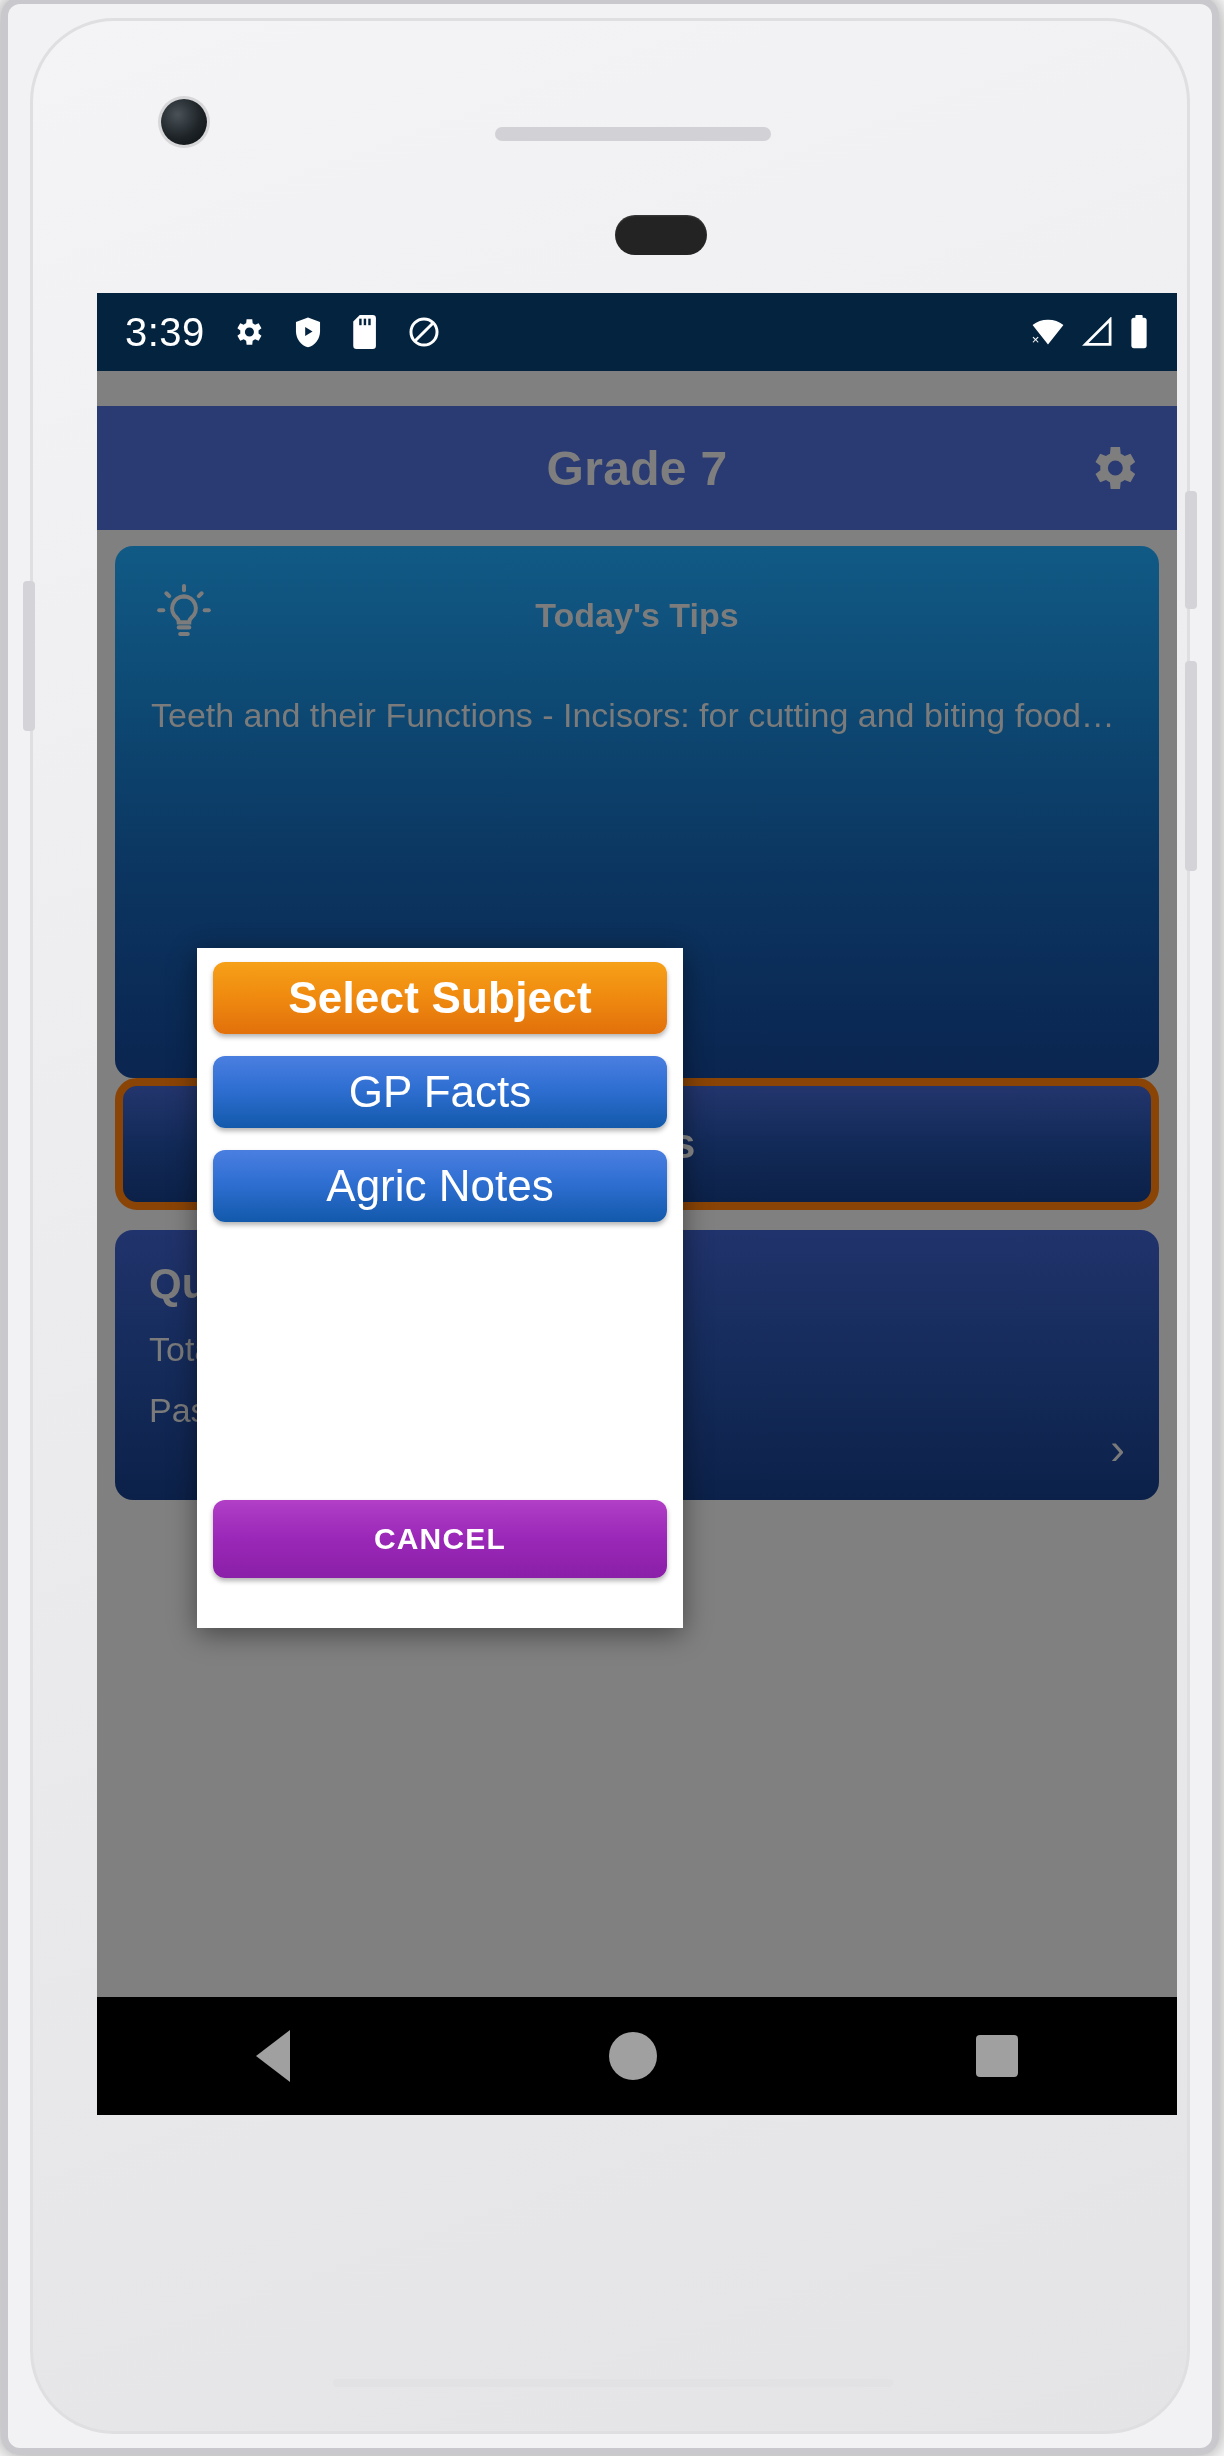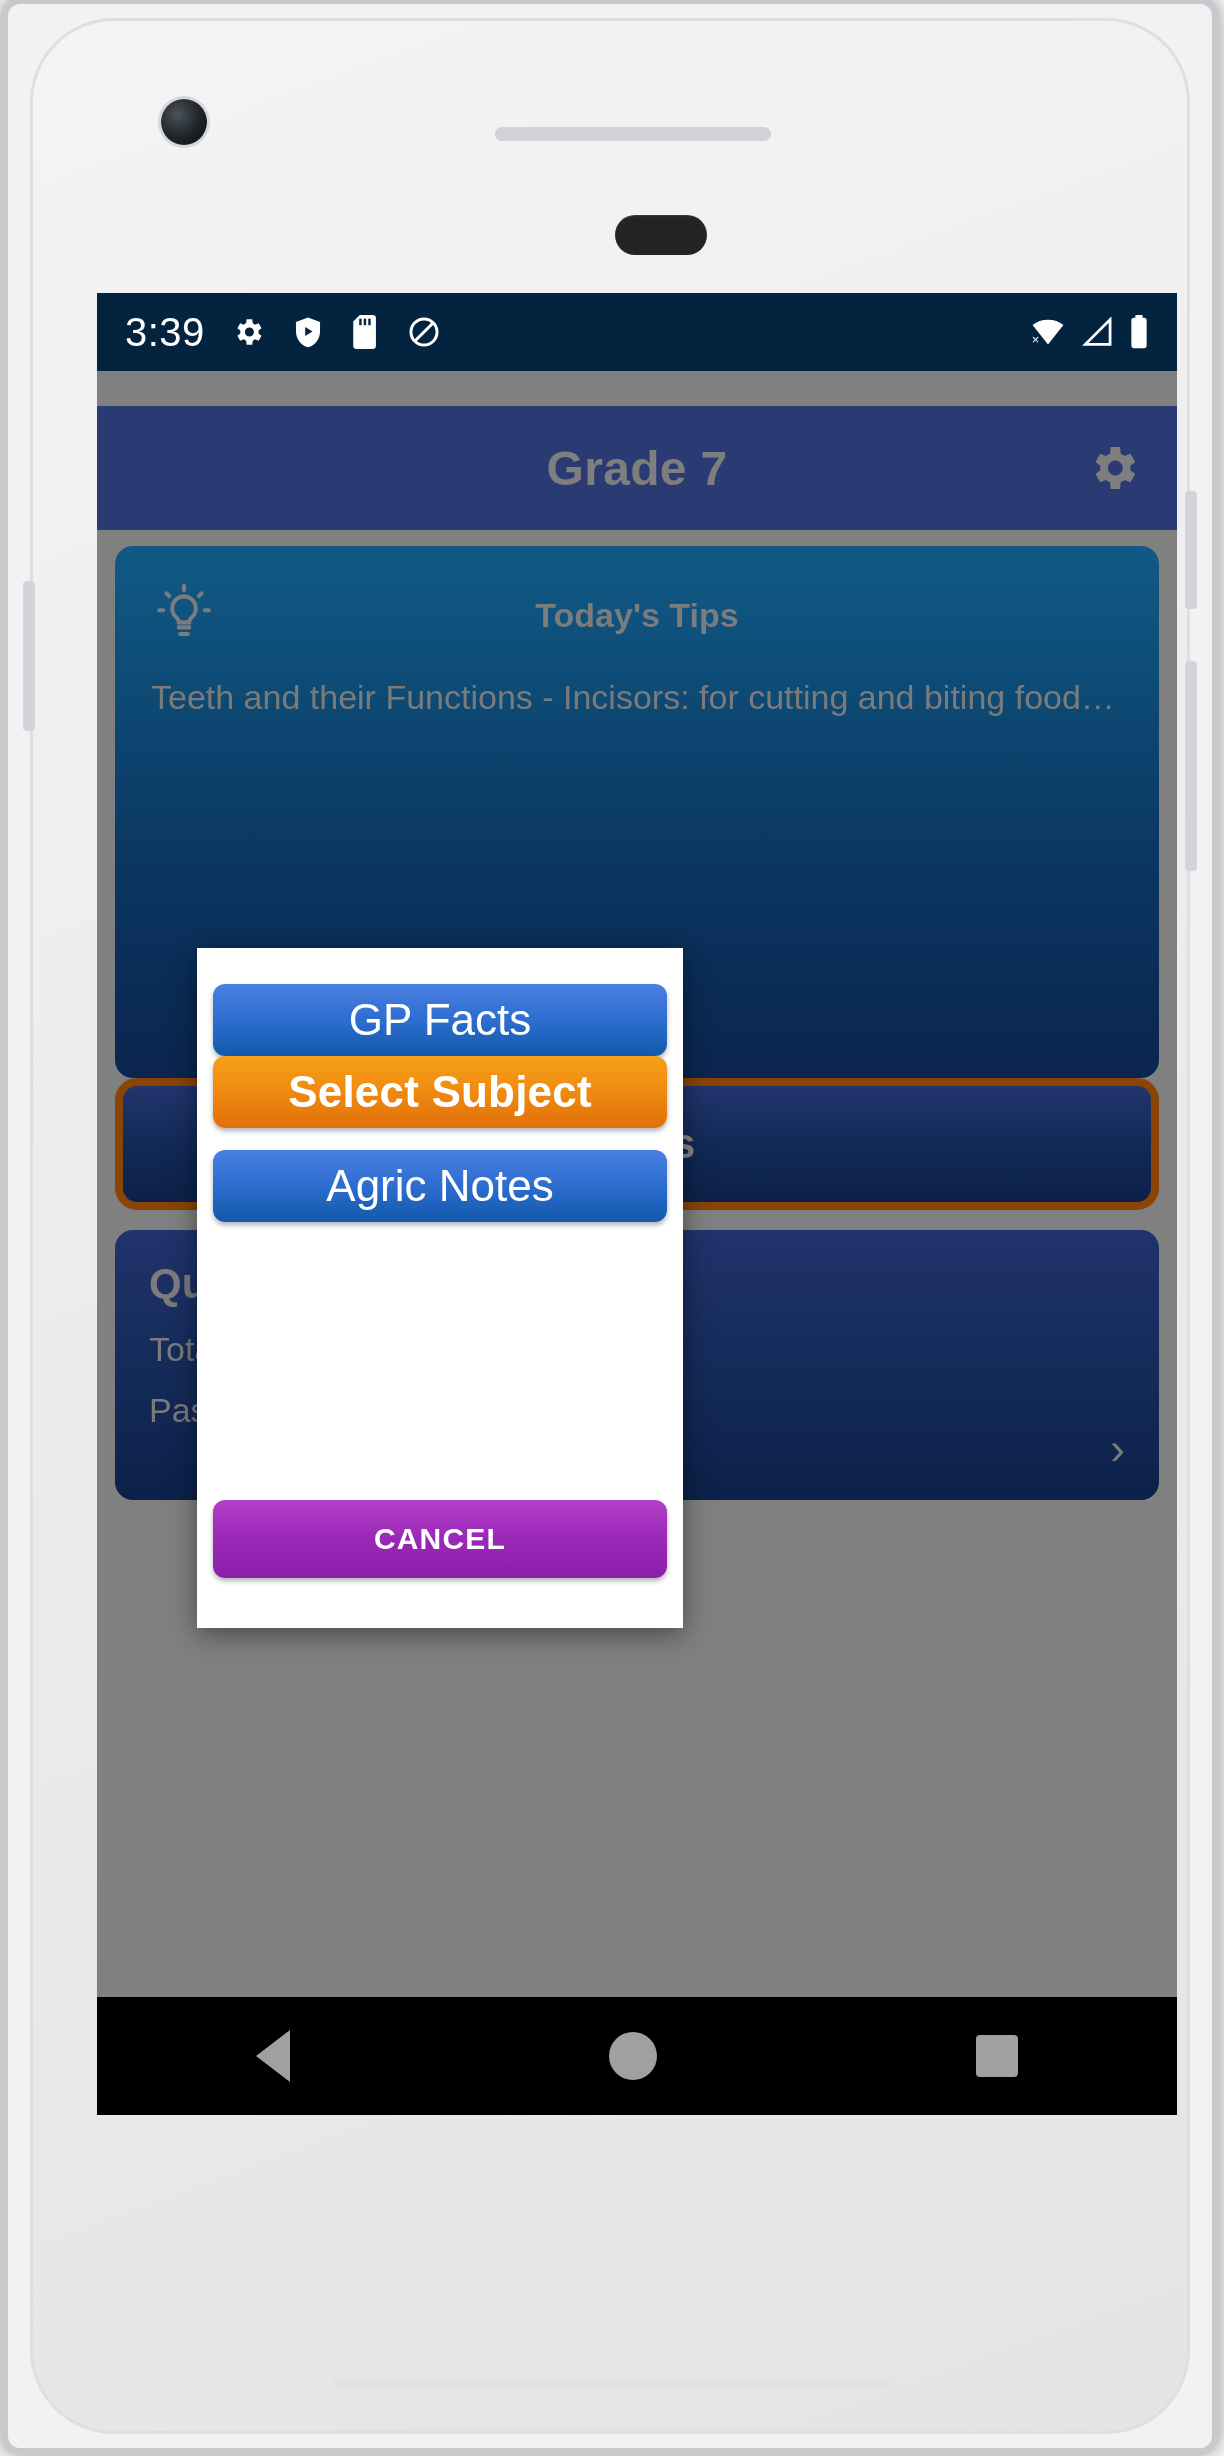--- a/index.html
+++ b/index.html
@@ -111,21 +111,21 @@
   }
   #tips-card {
     height: 532px;
     background: linear-gradient(180deg,#115a86 0%, #0d4a74 28%, #0b3560 62%, #0a2550 100%);
     padding: 34px 36px;
   }
   #tips-head { display: flex; align-items: center; justify-content: center; position: relative; height: 70px;}
   #bulb-icon { position: absolute; left: 4px; top: 4px; width: 58px; height: 62px; }
   #tips-title { font-size: 34px; font-weight: 700; color: #7c7c7c; }
   #tips-body {
-    margin-top: 23px; font-size: 34px; line-height: 1.42;
+    margin-top: 41px; font-size: 34px; line-height: 1.42;
     color: #7b7b7b; font-weight: 400;
   }
 
   #notes-btn {
     position: absolute; left: 18px; right: 18px;
     top: 548px; height: 132px;
     border-radius: 22px;
     border: 8px solid #8a4405;
     background: linear-gradient(180deg,#23356d 0%, #122a58 50%, #0c2148 100%);
     display: flex; align-items: center; justify-content: center;
@@ -325,22 +325,22 @@
         <div id="quiz-card" class="card">
           <div id="quiz-title">Quiz</div>
           <div class="quiz-line">Total Attempts</div>
           <div class="quiz-line">Passed</div>
           <div id="quiz-chevron">›</div>
         </div>
 
         <div id="dialog-scrim"></div>
 
         <div id="dialog">
+          <button class="dlg-btn" id="dlg-title-btn">Select Subject</button>
           <button class="dlg-btn dlg-item">GP Facts</button>
-          <button class="dlg-btn" id="dlg-title-btn">Select Subject</button>
           <button class="dlg-btn dlg-item">Agric Notes</button>
           <div id="dlg-spacer"></div>
           <button class="dlg-btn" id="dlg-cancel">CANCEL</button>
         </div>
 
       </div>
 
       <div id="nav-bar">
         <div id="nav-back"></div>
         <div id="nav-home"></div>

